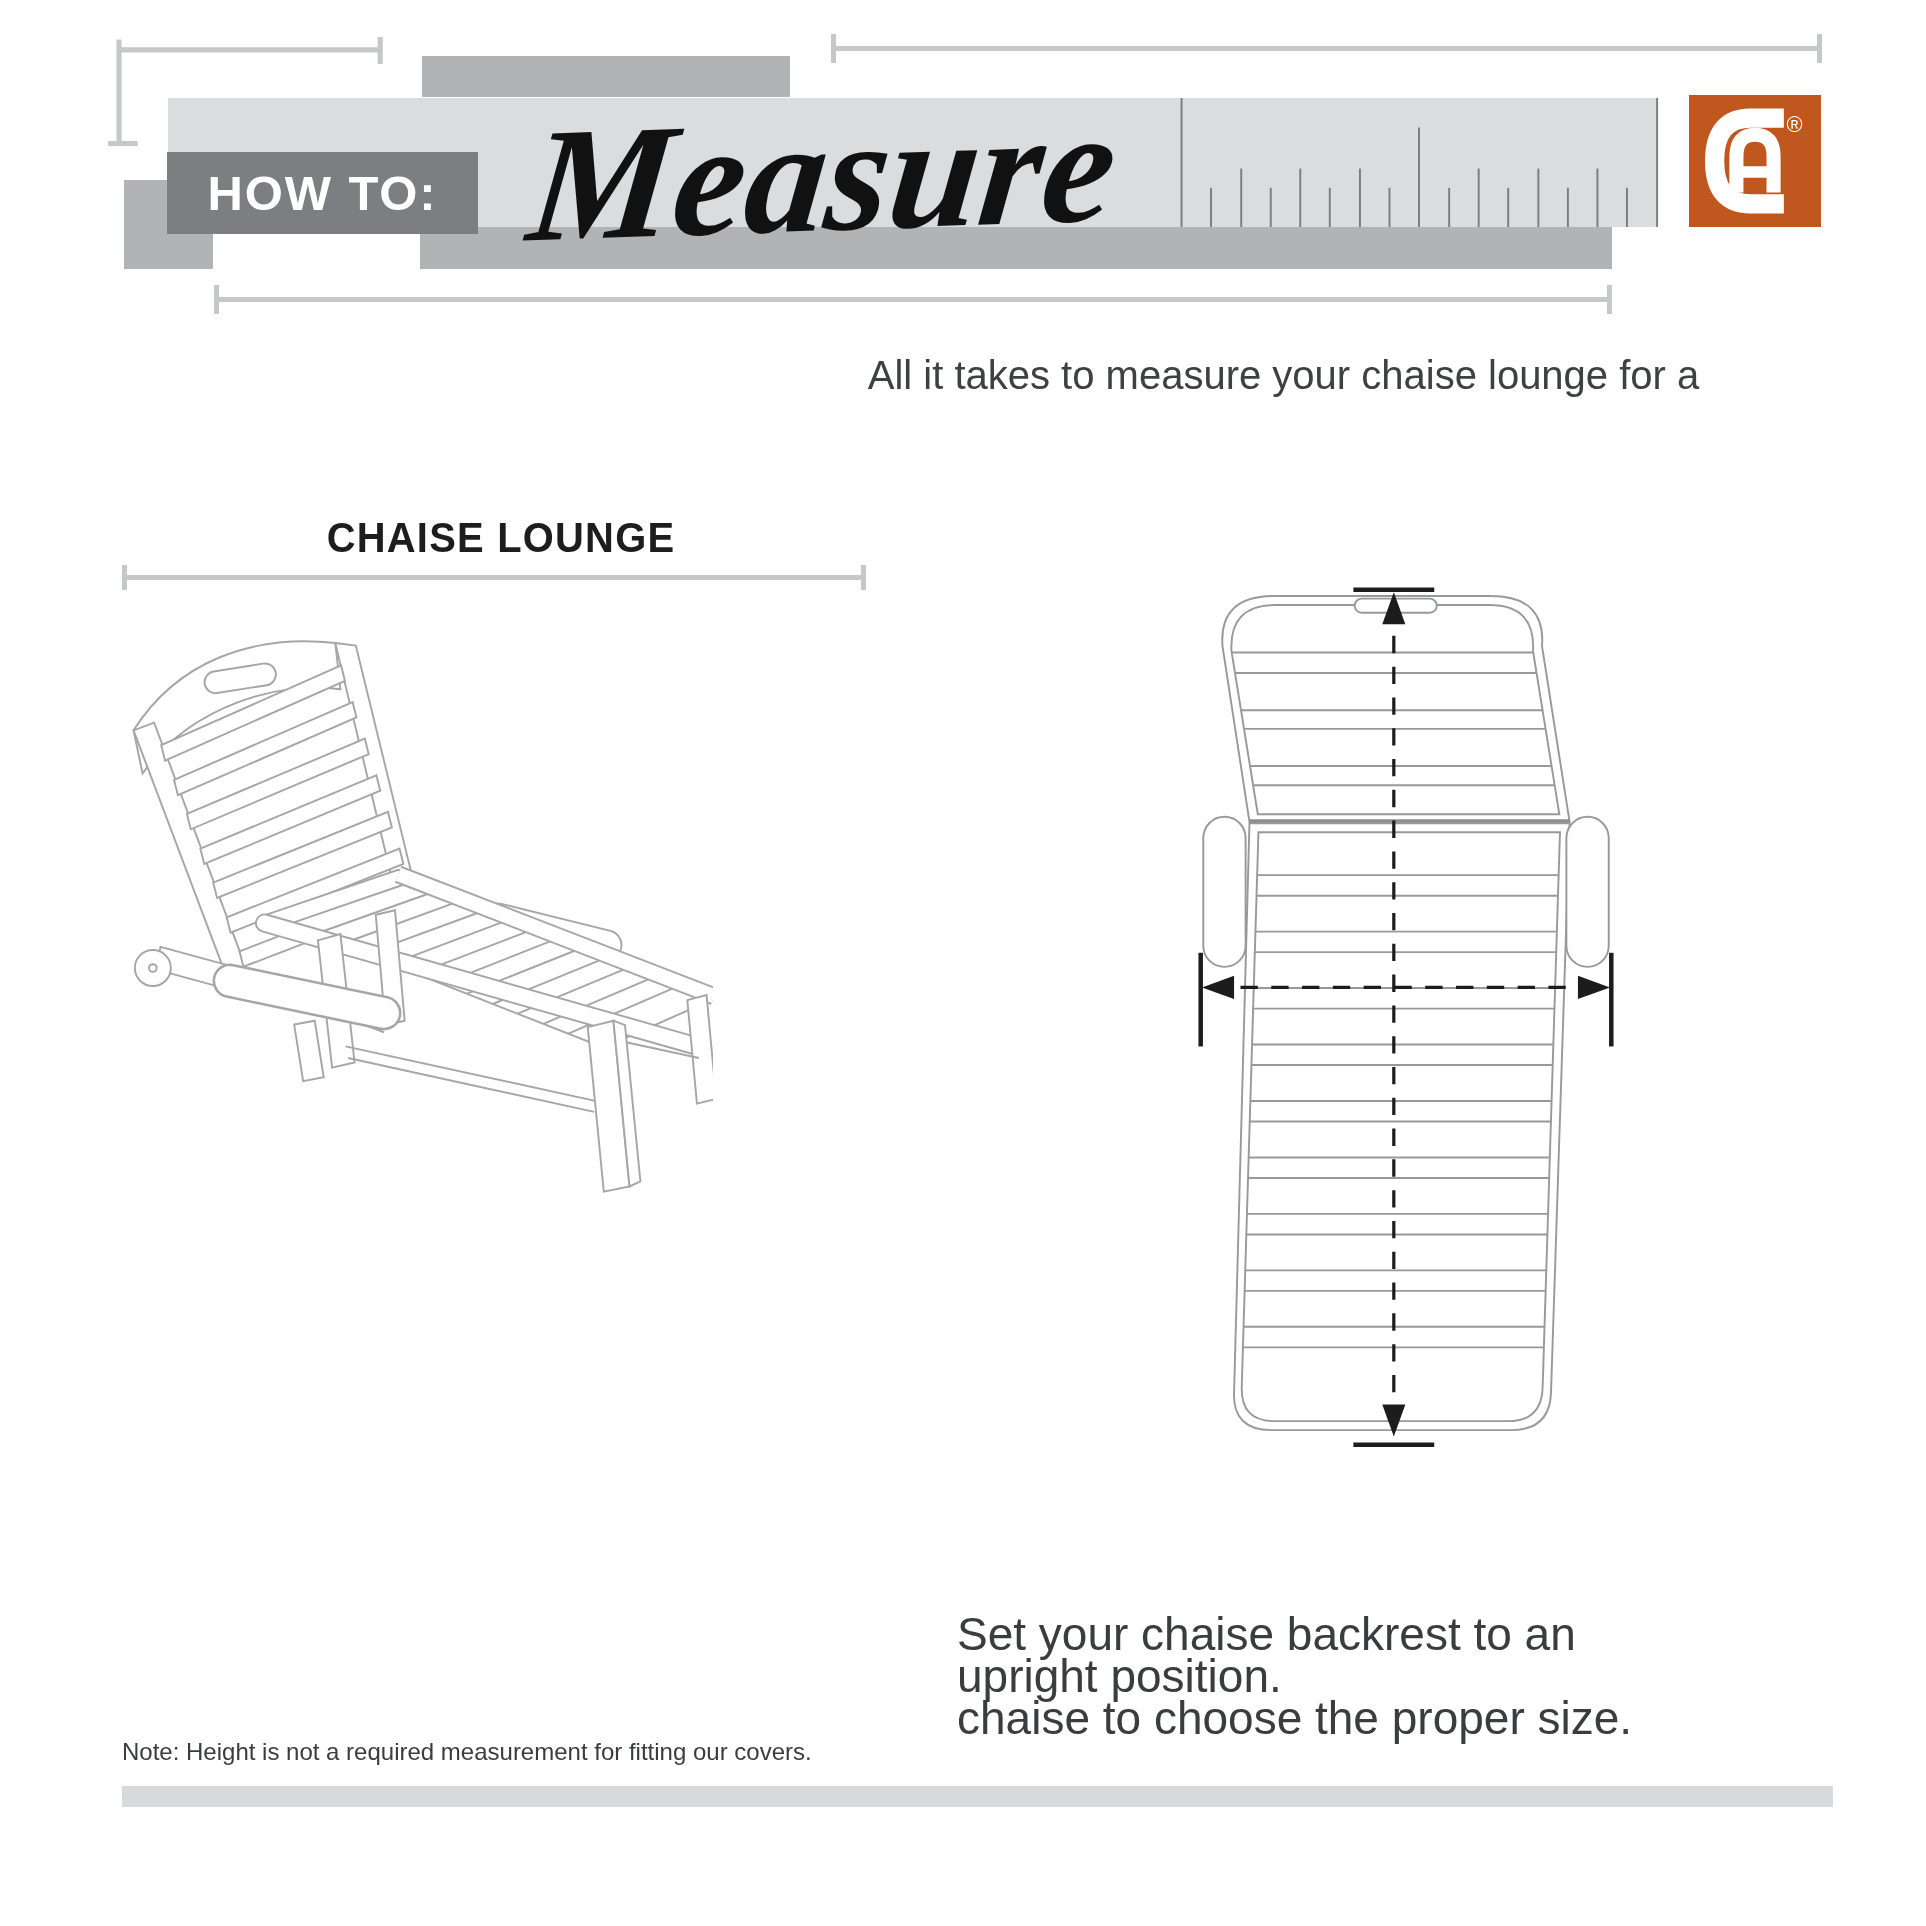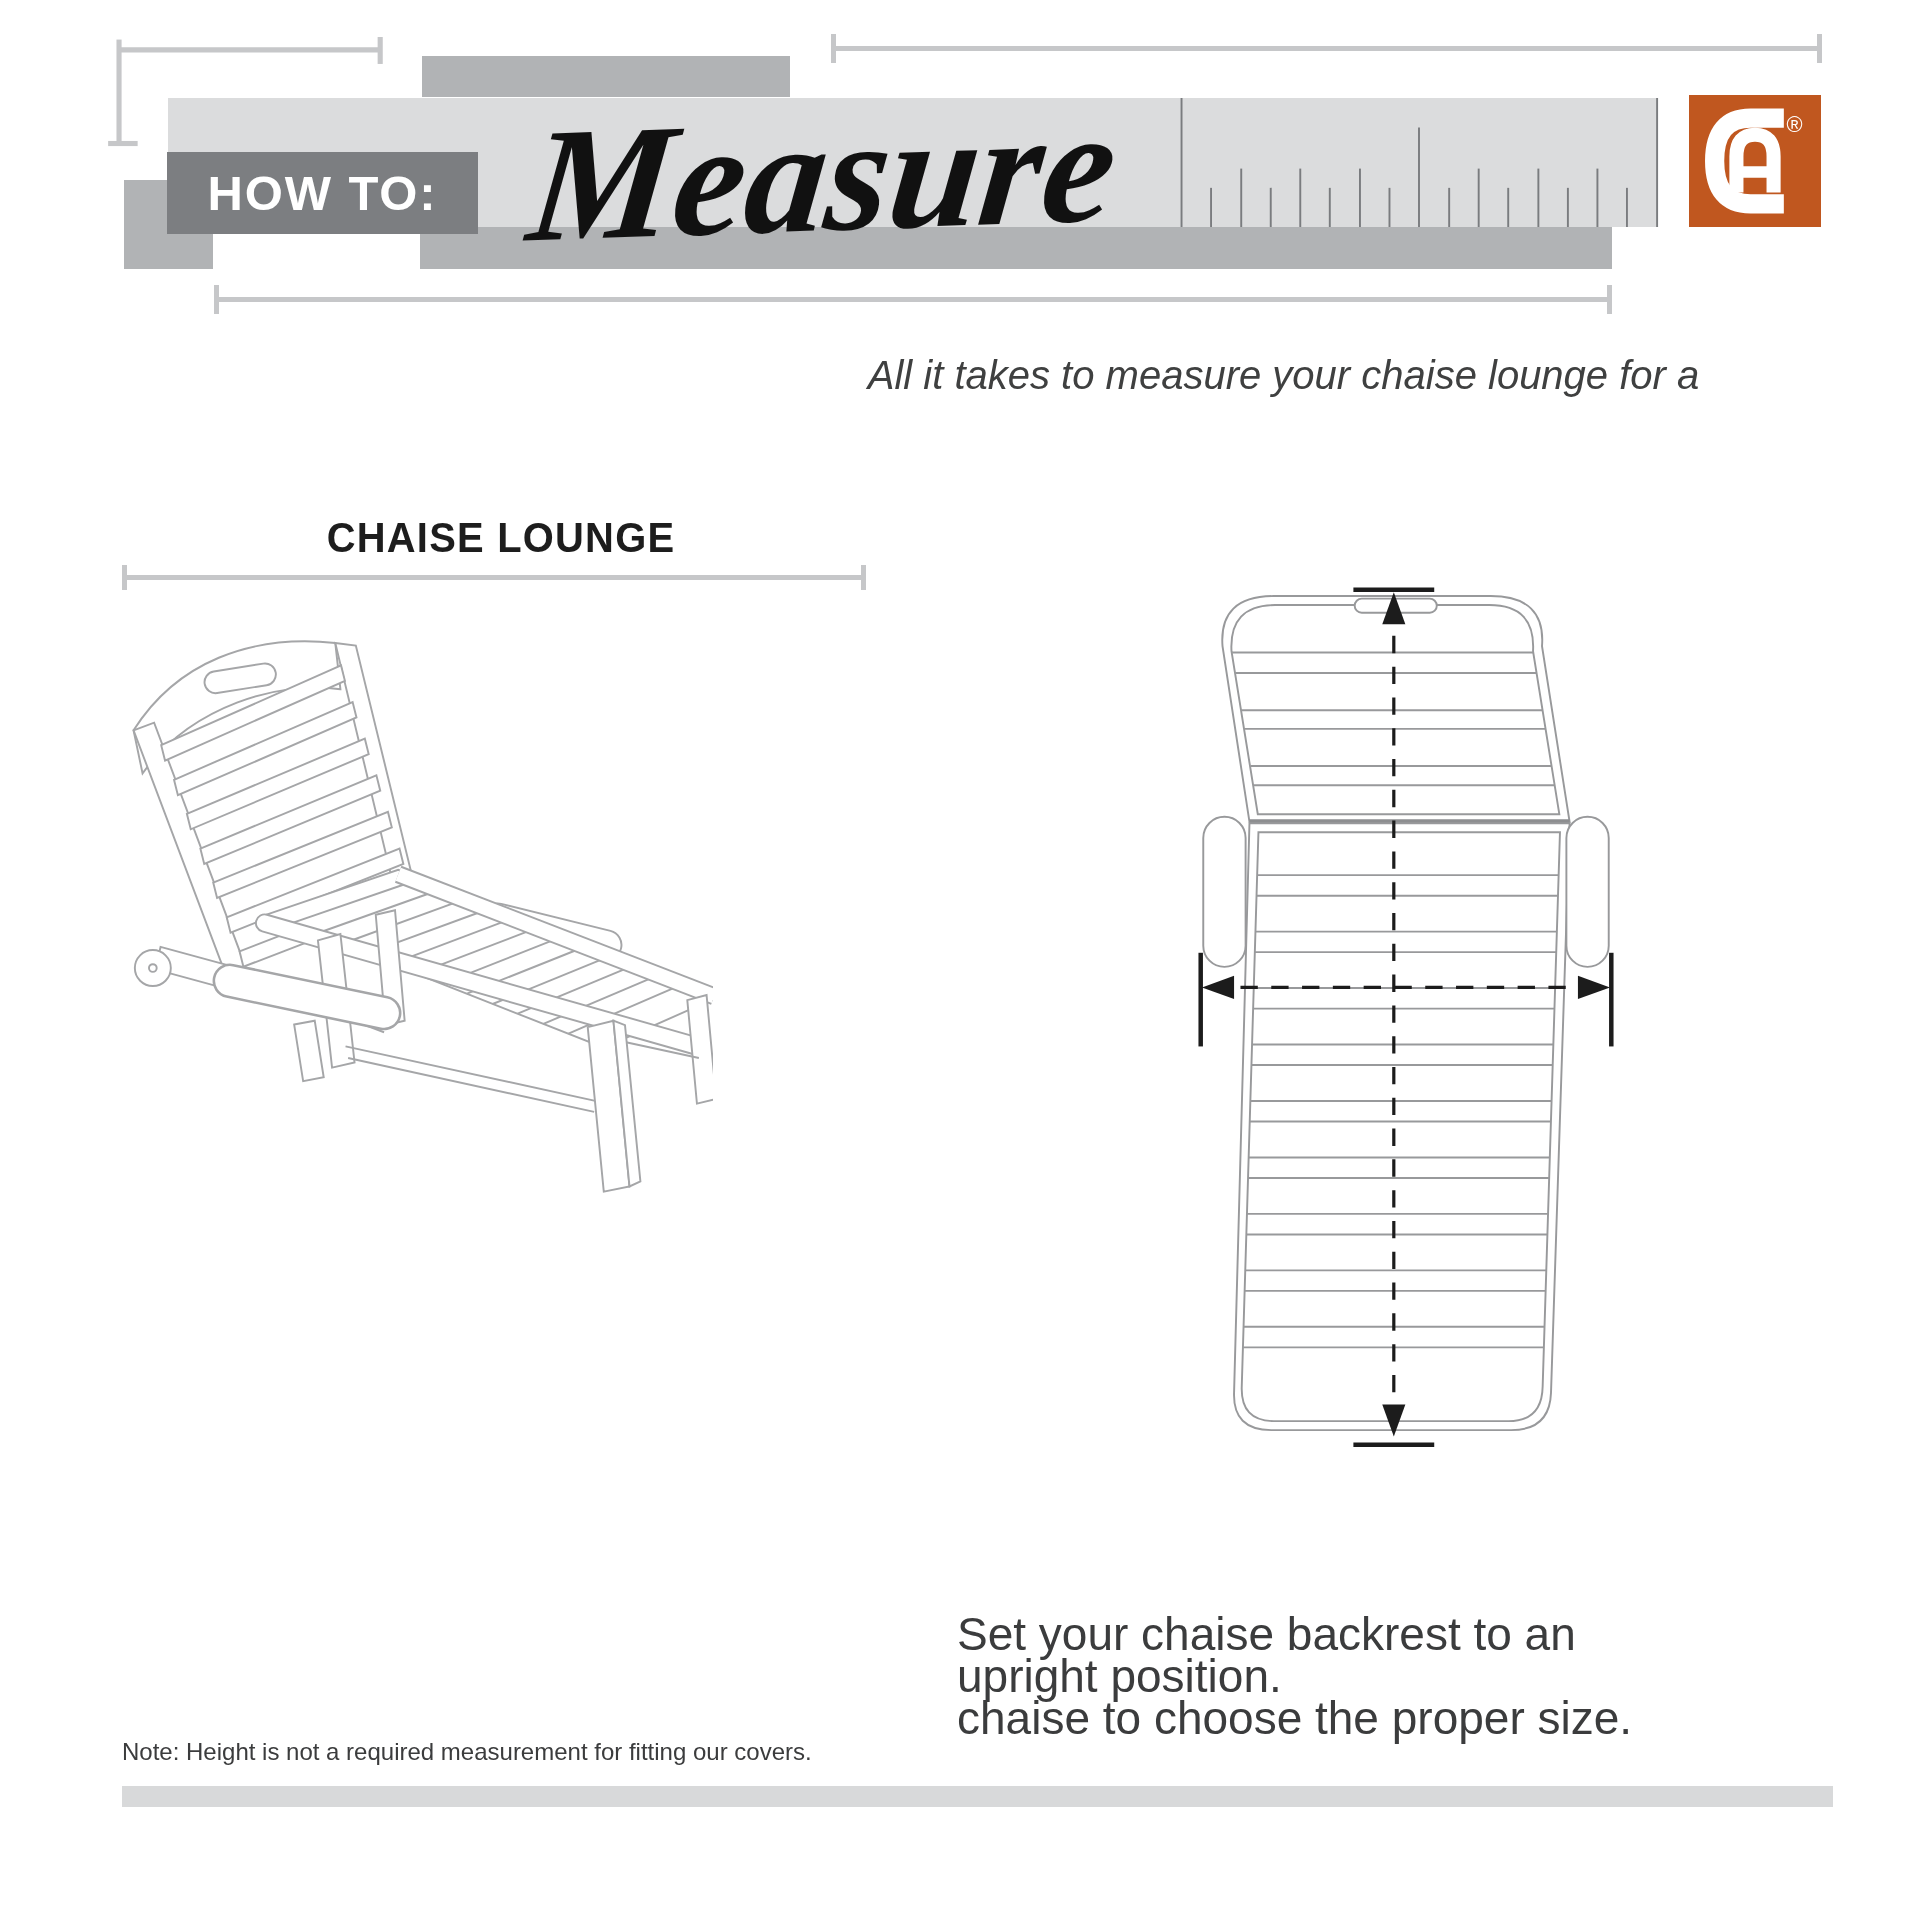--- a/index.html
+++ b/index.html
@@ -38,21 +38,21 @@
     background:var(--line-gray);}
   .h-line::before{left:0;}
   .h-line::after{right:0;}
   #top-line{left:831px;top:46px;width:991px;}
   #bottom-line{left:214px;top:297px;width:1398px;}
   #label-line{left:122px;top:575px;width:744px;}
   #label-line::before,#label-line::after{top:-9.6px;height:24.4px;}
 
   
   #intro{left:738px;top:347px;width:1091px;text-align:center;color:#3f4040;
-    font-size:40px;line-height:56px;font-weight:400;font-style:italic;}
+    font-size:40px;line-height:56px;font-weight:400;}
 
   
   #figure-label{left:270px;top:514px;width:462px;text-align:center;
     font-size:42px;font-weight:bold;letter-spacing:1.3px;color:#1d1d1d;transform:scaleX(.95);}
   #chaise-svg{left:122px;top:616px;}
   #topview-svg{left:1193px;top:583px;}
 
   
   #instructions{left:957px;top:1613px;width:706px;color:var(--text-dark);
     font-size:46px;line-height:42px;}

